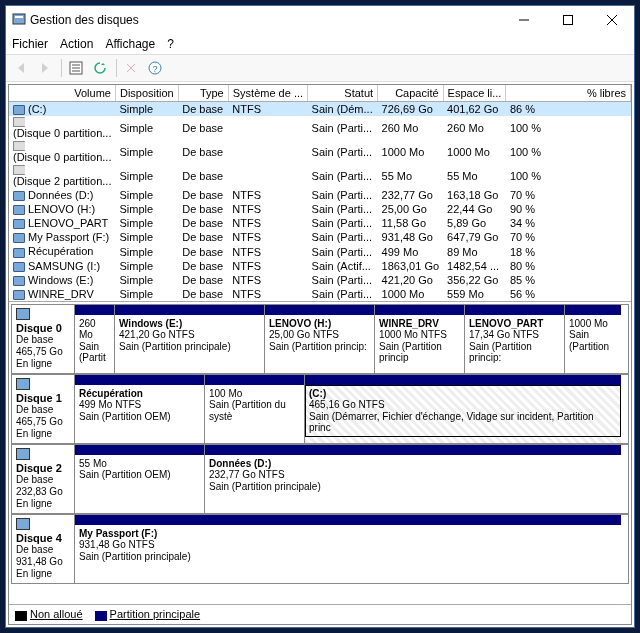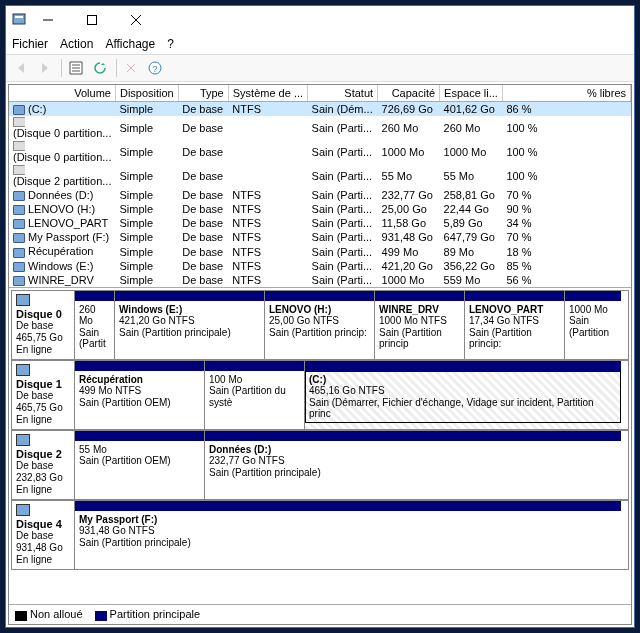--- a/index.html
+++ b/index.html
@@ -29,34 +29,35 @@
 .disk-name { font-weight: bold; font-size: 11px; }
 .disk-sub { font-size: 10px; line-height: 1.2; }
 .disk-parts { flex: 1; display: flex; border: 1px solid #888; border-left: none; }
 .part { border-right: 1px solid #888; display: flex; flex-direction: column; min-width: 0; overflow: hidden; }
 .part:last-child { border-right: none; }
 .part-bar { height: 10px; background: #00007a; }
 .part-body { padding: 3px 4px; font-size: 10px; line-height: 1.15; overflow: hidden; }
 .part-body b { font-size: 10px; }
 .part.selected { background: repeating-linear-gradient(45deg, #eee, #eee 3px, #fff 3px, #fff 6px); }
 .part.selected .part-body { outline: 1px solid #000; outline-offset: -1px; }
-.legend { height: 20px; border-top: 1px solid #aaa; display: flex; align-items: center; padding-left: 6px; gap: 12px; font-size: 11px; }
+.legend { height: 20px; border-top: 1px solid #aaa; display: flex; align-items: center; padding-left: 6px; gap: 12px; font-size: 11px; text-decoration: underline; }
 .legend-sw { display: inline-block; width: 12px; height: 10px; vertical-align: middle; margin-right: 3px; }
 .sw-unalloc { background: #000; }
 .sw-primary { background: #00007a; }
 </style>
 </head>
 <body>
 
 <div class="window">
   <div class="titlebar">
     <span><svg width="14" height="14">
           <rect x="1" y="2" width="12" height="10" fill="#7aa8d8" stroke="#333"></rect>
           <rect x="3" y="4" width="8" height="2" fill="#fff"></rect>
         </svg></span>
+    <span class="titlebar-title">Gestion des disques</span>
     <div class="winbtn">
         <svg width="10" height="10">
           <line x1="0" y1="5" x2="10" y2="5" stroke="#000"></line>
         </svg>
       </div>
     <div class="winbtn">
         <svg width="10" height="10">
           <rect x="0.5" y="0.5" width="9" height="9" fill="none" stroke="#000"></rect>
         </svg>
       </div>
@@ -182,21 +183,21 @@
               <td>55 Mo</td>
               <td>100 %</td>
             </tr>
             <tr>
               <td><span class="vicon drive"></span>Données (D:)</td>
               <td>Simple</td>
               <td>De base</td>
               <td>NTFS</td>
               <td>Sain (Parti...</td>
               <td>232,77 Go</td>
-              <td>258,81 Go</td>
+              <td>163,18 Go</td>
               <td>70 %</td>
             </tr>
             <tr>
               <td><span class="vicon drive"></span>LENOVO (H:)</td>
               <td>Simple</td>
               <td>De base</td>
               <td>NTFS</td>
               <td>Sain (Parti...</td>
               <td>25,00 Go</td>
               <td>22,44 Go</td>
@@ -224,20 +225,30 @@
             </tr>
             <tr>
               <td><span class="vicon drive"></span>Récupération</td>
               <td>Simple</td>
               <td>De base</td>
               <td>NTFS</td>
               <td>Sain (Parti...</td>
               <td>499 Mo</td>
               <td>89 Mo</td>
               <td>18 %</td>
+            </tr>
+            <tr>
+              <td><span class="vicon drive"></span>SAMSUNG (I:)</td>
+              <td>Simple</td>
+              <td>De base</td>
+              <td>NTFS</td>
+              <td>Sain (Actif...</td>
+              <td>1863,01 Go</td>
+              <td>1482,54 ...</td>
+              <td>80 %</td>
             </tr>
             <tr>
               <td><span class="vicon drive"></span>Windows (E:)</td>
               <td>Simple</td>
               <td>De base</td>
               <td>NTFS</td>
               <td>Sain (Parti...</td>
               <td>421,20 Go</td>
               <td>356,22 Go</td>
               <td>85 %</td>

